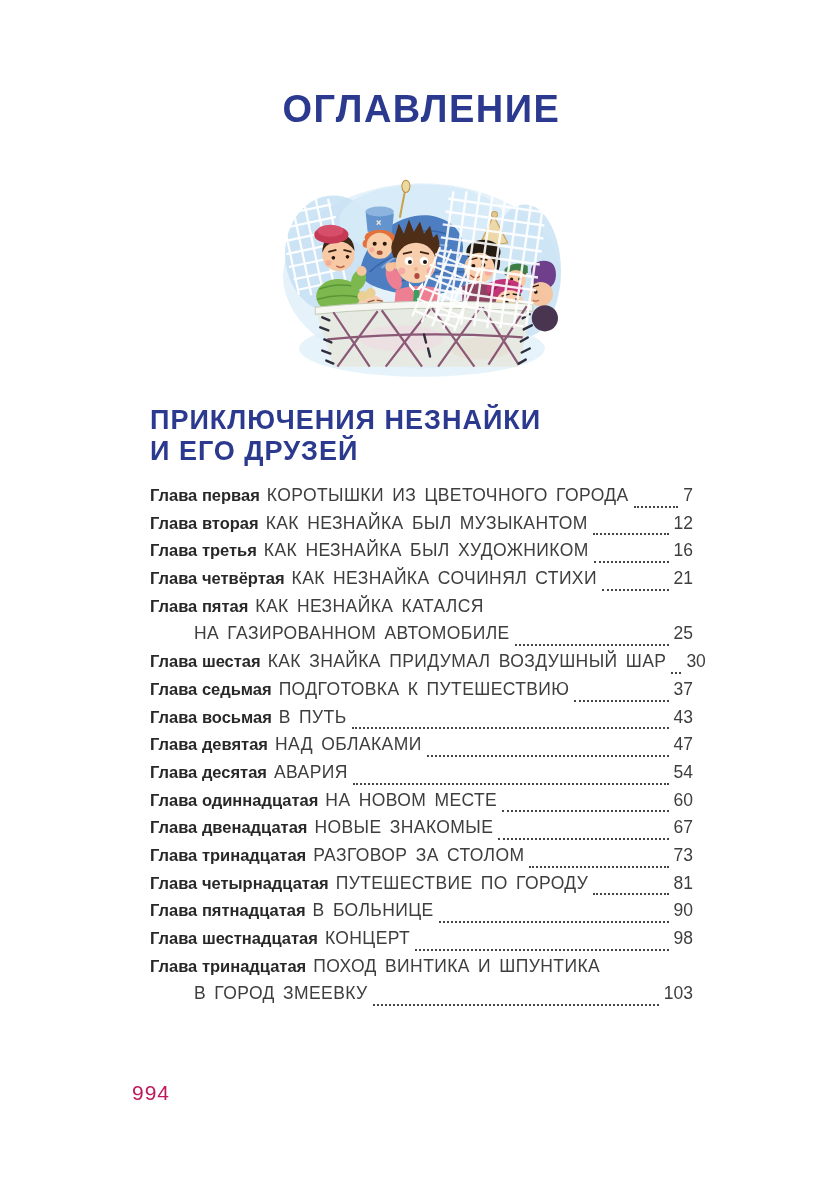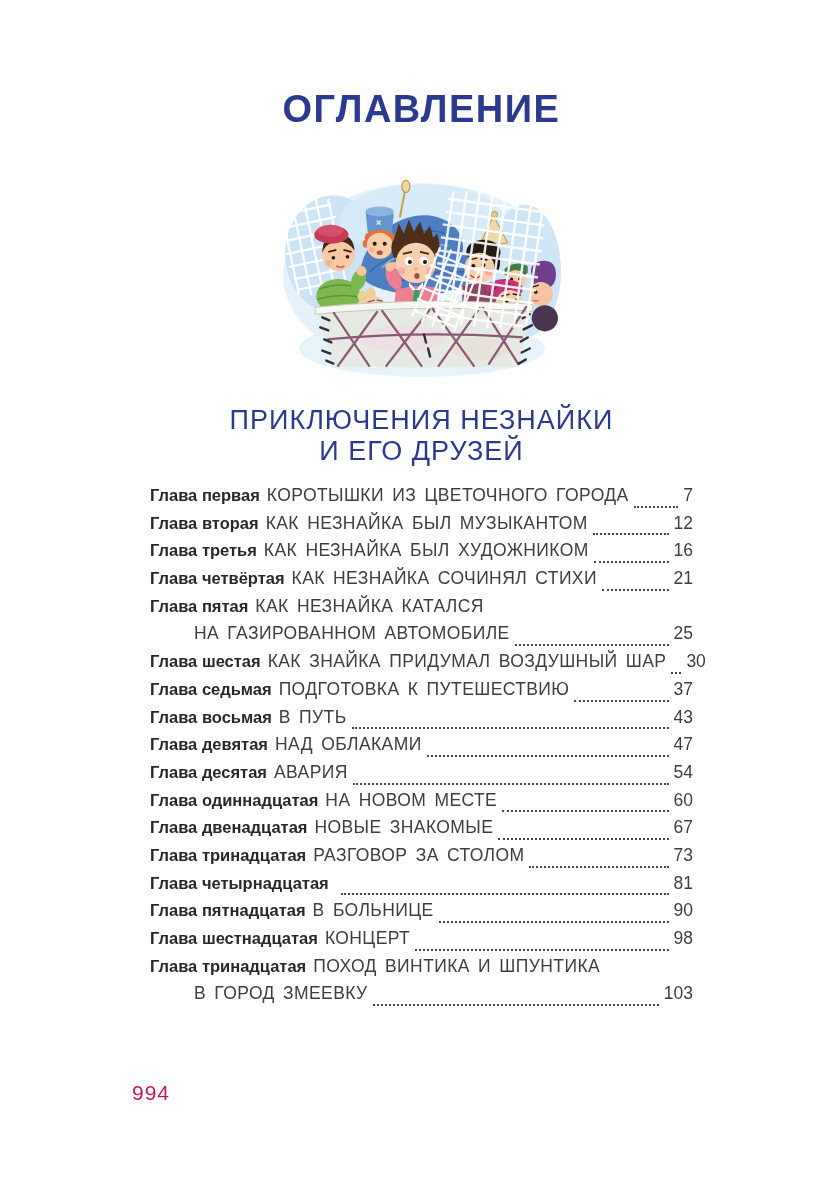--- a/index.html
+++ b/index.html
@@ -9,22 +9,22 @@
   }
   .content { position:absolute; left:150px; top:0; width:543px; }
   .main-title {
     margin:88px 0 0 0; text-align:center;
     font-size:38px; font-weight:700; letter-spacing:1.5px;
     color:#2b3a8e;
   }
   .illo { width:282px; margin:44px auto 0 auto; }
   .illo svg { display:block; }
   .book-title {
-    margin-top:26px; text-align:center;
-    font-size:27px; line-height:31px; font-weight:400; letter-spacing:1px;
+    margin-top:26px; text-align:left;
+    font-size:27px; line-height:31px; font-weight:700; letter-spacing:1px;
     color:#2b3a8e;
   }
   .toc { margin-top:18px; font-size:17.5px; color:#3c3c3c; }
   .toc-line { display:flex; align-items:baseline; height:27.7px; white-space:nowrap; }
   .toc-line .prefix { font-weight:700; color:#282828; margin-right:7px; font-size:16.5px; }
   .toc-line .title { letter-spacing:0.4px; word-spacing:3px; color:#3e3e3e; }
   .toc-line.indent { padding-left:44px;text-align:right; }
   .leader {
     flex:1 1 auto; min-width:10px; height:0;
     border-bottom:2px dotted #454545;
@@ -310,20 +310,21 @@
 
   <div class="toc-line">
     <span class="prefix">Глава тринадцатая</span>
     <span class="title">РАЗГОВОР ЗА СТОЛОМ</span>
     <span class="leader"></span>
     <span class="page-num">73</span>
   </div>
 
   <div class="toc-line">
     <span class="prefix">Глава четырнадцатая</span>
+    <span class="title">ПУТЕШЕСТВИЕ ПО ГОРОДУ</span>
     <span class="leader"></span>
     <span class="page-num">81</span>
   </div>
 
   <div class="toc-line">
     <span class="prefix">Глава пятнадцатая</span>
     <span class="title">В БОЛЬНИЦЕ</span>
     <span class="leader"></span>
     <span class="page-num">90</span>
   </div>

